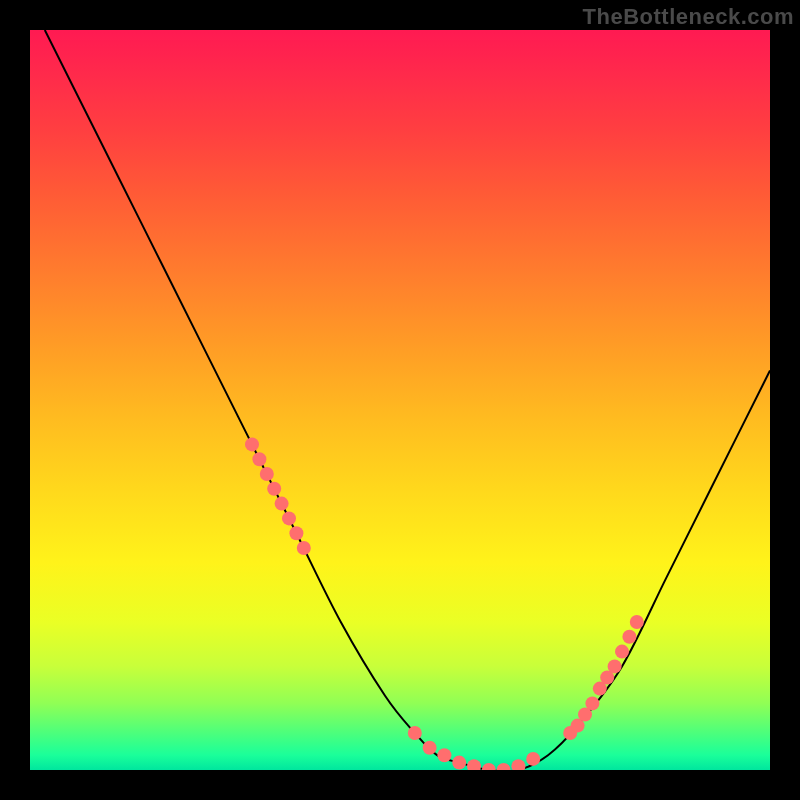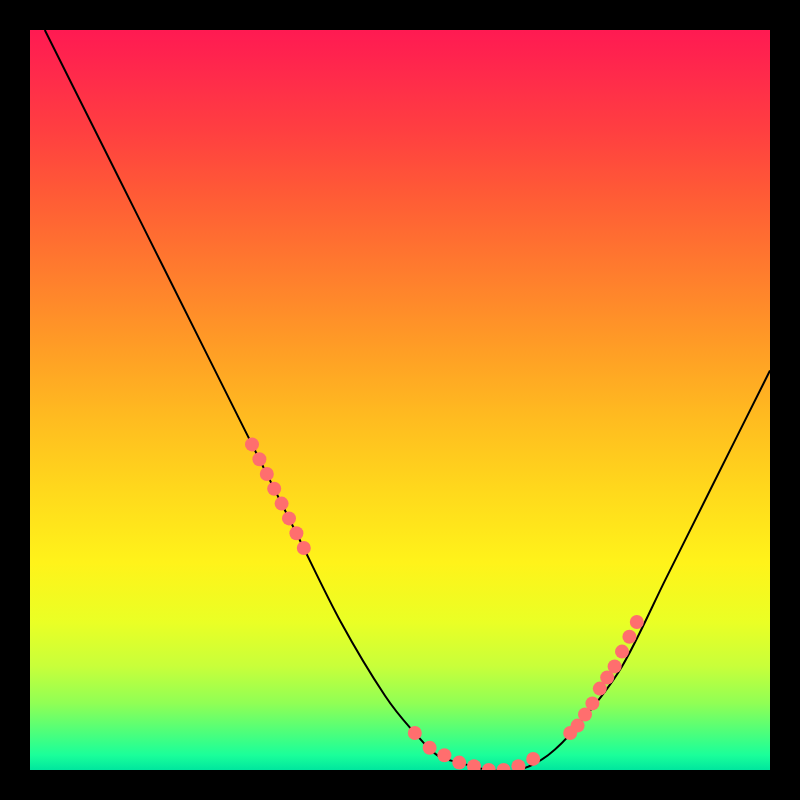--- a/index.html
+++ b/index.html
@@ -56,20 +56,21 @@
     left: 0;
     top: 0;
     width: 100%;
     height: 100%;
   }
 </style>
 </head>
 <body>
 
 <div class="frame">
+  <div class="attribution">TheBottleneck.com</div>
 
   <div class="plot">
     <svg class="curve" viewBox="0 0 740 740" preserveAspectRatio="none">
       <g id="curve-group">
           <path d="M 14.8 0 C 19.733333333333334 9.866666666666655, 32.06666666666666 34.53333333333326, 44.4 59.19999999999993 C 56.733333333333334 83.8666666666666, 74 118.39999999999999, 88.8 148 C 103.6 177.6, 118.39999999999999 207.19999999999996, 133.2 236.79999999999995 C 148 266.4, 162.79999999999998 295.99999999999994, 177.6 325.59999999999997 C 192.4 355.2, 207.2 384.79999999999995, 222 414.4 C 236.8 444, 251.59999999999997 473.59999999999997, 266.4 503.2 C 281.2 532.8, 296 564.8666666666667, 310.8 592 C 325.6 619.1333333333333, 342.8666666666667 647.5, 355.2 666 C 367.5333333333333 684.5, 376.1666666666667 693.1333333333333, 384.8 703 C 393.43333333333334 712.8666666666667, 399.6000000000001 720.2666666666667, 407.00000000000006 725.2 C 414.40000000000003 730.1333333333334, 420.56666666666666 730.1333333333333, 429.2 732.6 C 437.8333333333333 735.0666666666667, 448.93333333333334 738.7666666666667, 458.8 740 C 468.6666666666667 741.2333333333333, 478.53333333333336 742.4666666666667, 488.40000000000003 740 C 498.2666666666667 737.5333333333333, 508.1333333333333 732.6, 518 725.2 C 527.8666666666667 717.8000000000001, 535.2666666666667 710.4000000000001, 547.6 695.6 C 559.9333333333334 680.8, 577.2 661.0666666666666, 592 636.4 C 606.8 611.7333333333333, 621.5999999999999 577.2, 636.4 547.6 C 651.2 518, 663.5333333333334 493.33333333333337, 680.8000000000001 458.8 C 698.0666666666667 424.26666666666665, 730.1333333333333 360.1333333333333, 740 340.4" fill="none" stroke="#000000" stroke-width="2"></path>
         </g>
       <g id="dots-group">
           <circle cx="222" cy="414.4" r="7" fill="#ff6e6e"></circle>
           <circle cx="229.4" cy="429.2" r="7" fill="#ff6e6e"></circle>
           <circle cx="236.8" cy="444" r="7" fill="#ff6e6e"></circle>

